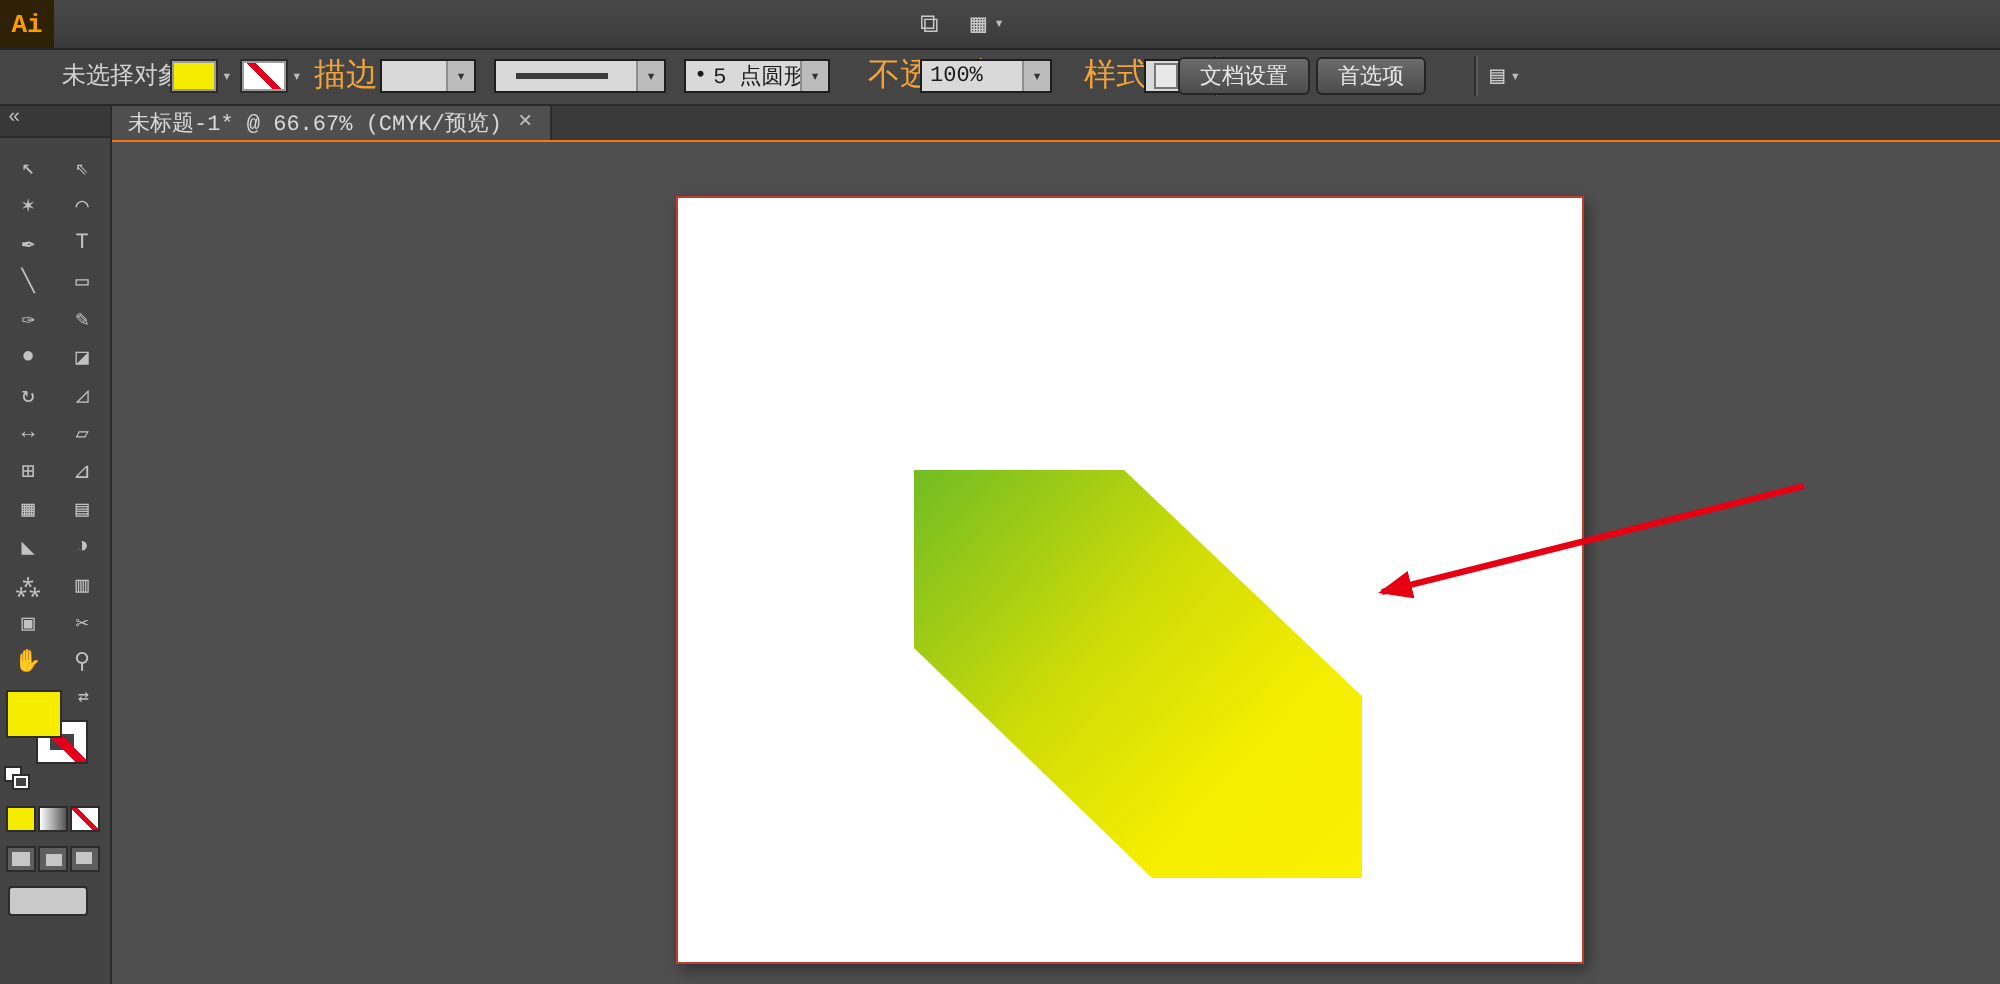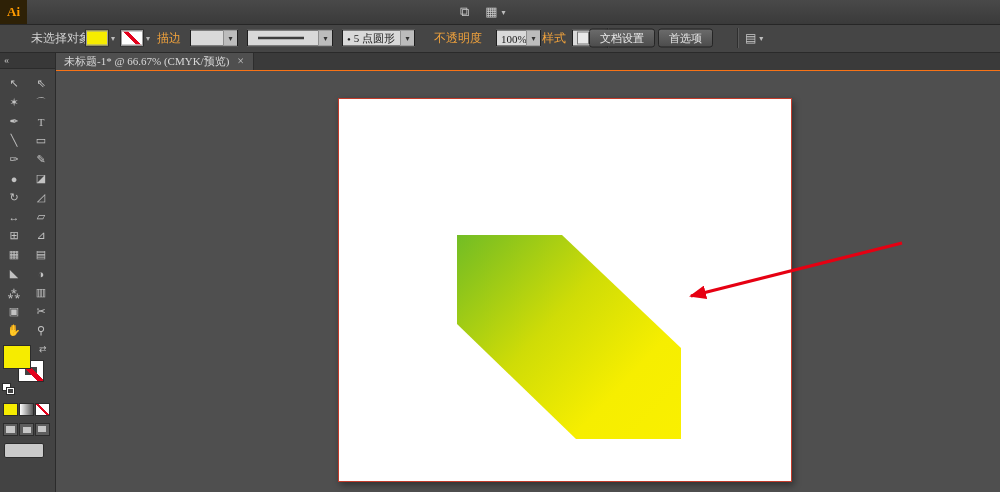--- a/index.html
+++ b/index.html
@@ -1,36 +1,36 @@
 <!DOCTYPE html>
 <html style="--accent-orange: #f0a23c; --fill-yellow: #f6ec00; --arrow-red: #e60012; --artboard-border: #c23b2b; --shape-green: #0f9b4e; --shape-yellow: #fff200;"><head>
 <meta charset="utf-8">
 <style>
   html,body{margin:0;padding:0;background:#222;}
   #app{position:relative;width:1000px;height:492px;overflow:hidden;
-       font-family:Liberation Serif, serif;background:#505050;}
+       font-family:Liberation Mono, monospace;background:#505050;}
 
   
   #menubar{position:absolute;left:0;top:0;width:1000px;height:24px;
            background:linear-gradient(#494949,#3a3a3a);border-bottom:1px solid #262626;
            display:flex;align-items:center;z-index:30;}
   #logo{width:27px;height:24px;background:#2e2106;color:#ff9a00;font-weight:bold;
         font-size:13px;display:flex;align-items:center;justify-content:center;}
   #menu-items{display:flex;align-items:center;margin-left:6px;}
   .menu-item{color:#e3e3e3;font-size:12px;padding:0 9px;line-height:24px;cursor:default;}
   #menu-right{position:absolute;left:460px;top:0;height:24px;display:flex;align-items:center;gap:16px;}
   .mr-icon{color:#c9c9c9;font-size:13px;display:flex;align-items:center;gap:4px;}
   .caret-sm{font-size:8px;color:#bdbdbd;}
 
   
   #controlbar{position:absolute;left:0;top:24px;width:1000px;height:28px;background:#454545;
               border-bottom:1px solid #2a2a2a;z-index:29;}
   .cb{position:absolute;top:50%;transform:translateY(-50%);}
   .status{color:#d2d2d2;font-size:12px;margin-left:23px;}
-  .link{color:var(--accent-orange);font-size:12px;cursor:pointer;}
+  .link{color:var(--accent-orange);font-size:16px;cursor:pointer;}
   .swgroup{display:flex;align-items:center;gap:3px;cursor:pointer;}
   .fillsw{width:20px;height:13px;background:var(--fill-yellow);border:1px solid #9c9c9c;box-shadow:0 0 0 1px #2c2c2c;}
   .strokesw{width:20px;height:13px;background:#fff;border:1px solid #9c9c9c;box-shadow:0 0 0 1px #2c2c2c;position:relative;overflow:hidden;}
   .none-slash{position:absolute;inset:0;background:linear-gradient(45deg,transparent 43%,#e3001b 43%,#e3001b 57%,transparent 57%);}
   .combo{height:17px;background:#d9d9d9;border:1px solid #1e1e1e;display:flex;align-items:center;
          font-size:11px;color:#1b1b1b;cursor:pointer;box-sizing:border-box;}
   .combo-val{flex:1;display:flex;align-items:center;gap:3px;padding:0 4px;white-space:nowrap;overflow:hidden;}
   .combo .caret{width:13px;align-self:stretch;display:flex;align-items:center;justify-content:center;
                 background:#bcbcbc;border-left:1px solid #8e8e8e;font-size:8px;color:#333;}
   .profile-line{width:46px;height:3px;background:#3c3c3c;margin:0 6px;}
@@ -134,21 +134,21 @@
     <span class="cb combo" style="left:342px;width:73px">
       <span class="combo-val">
         <i class="bullet">•</i>
         <span>5 点圆形</span>
       </span>
       <span class="caret">▾</span>
     </span>
 
     <span class="cb link" style="left:434px">不透明度</span>
 
-    <span class="cb combo" style="left:496px;width:45px">
+    <span class="cb combo" style="left:460px;width:66px">
       <span class="combo-val">100%</span>
       <span class="caret">▾</span>
     </span>
 
     <span class="cb link" style="left:542px">样式</span>
 
     <span class="cb combo" style="left:572px;width:33px">
       <span class="style-swatch"></span>
       <span class="caret">▾</span>
     </span>

